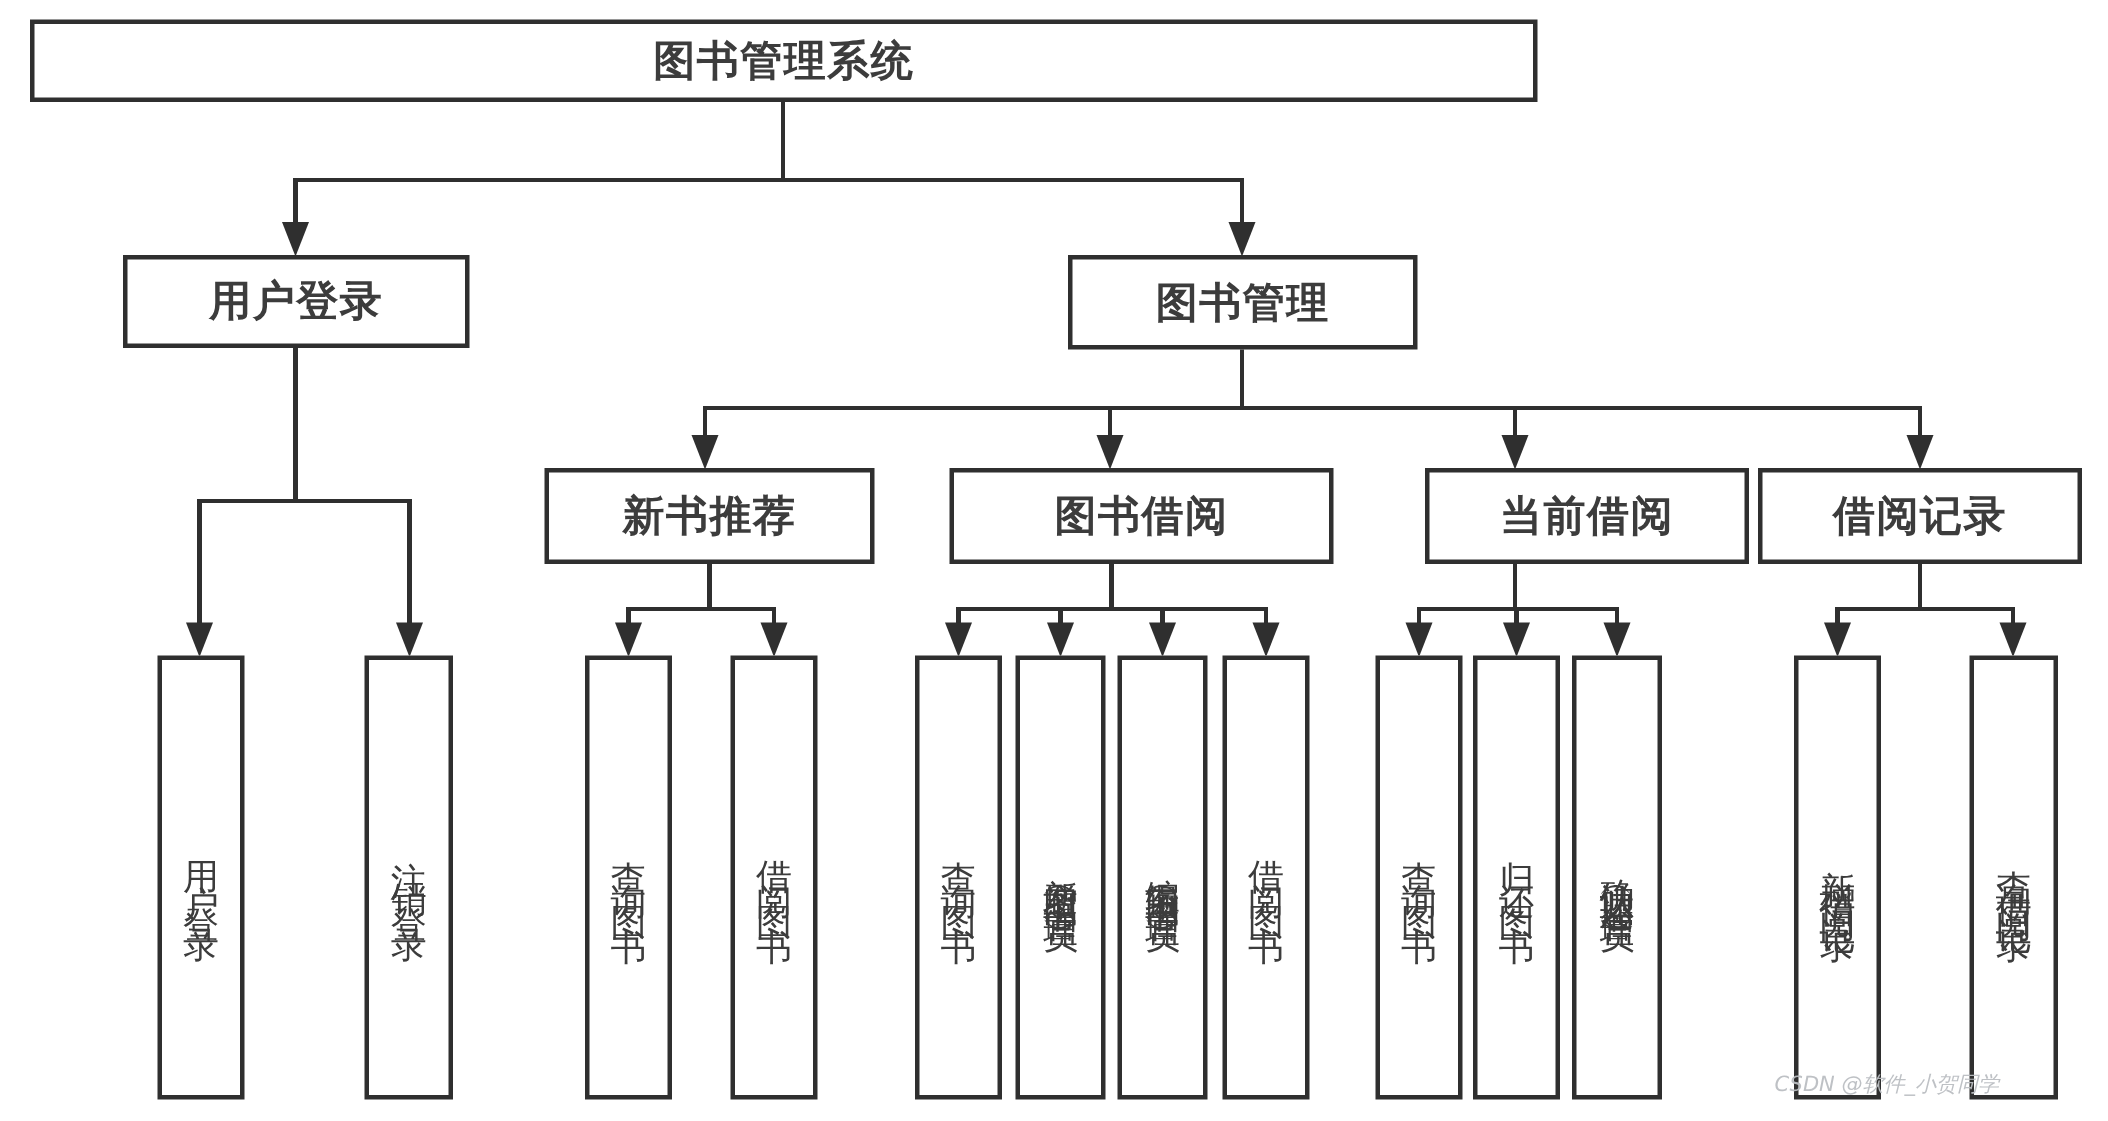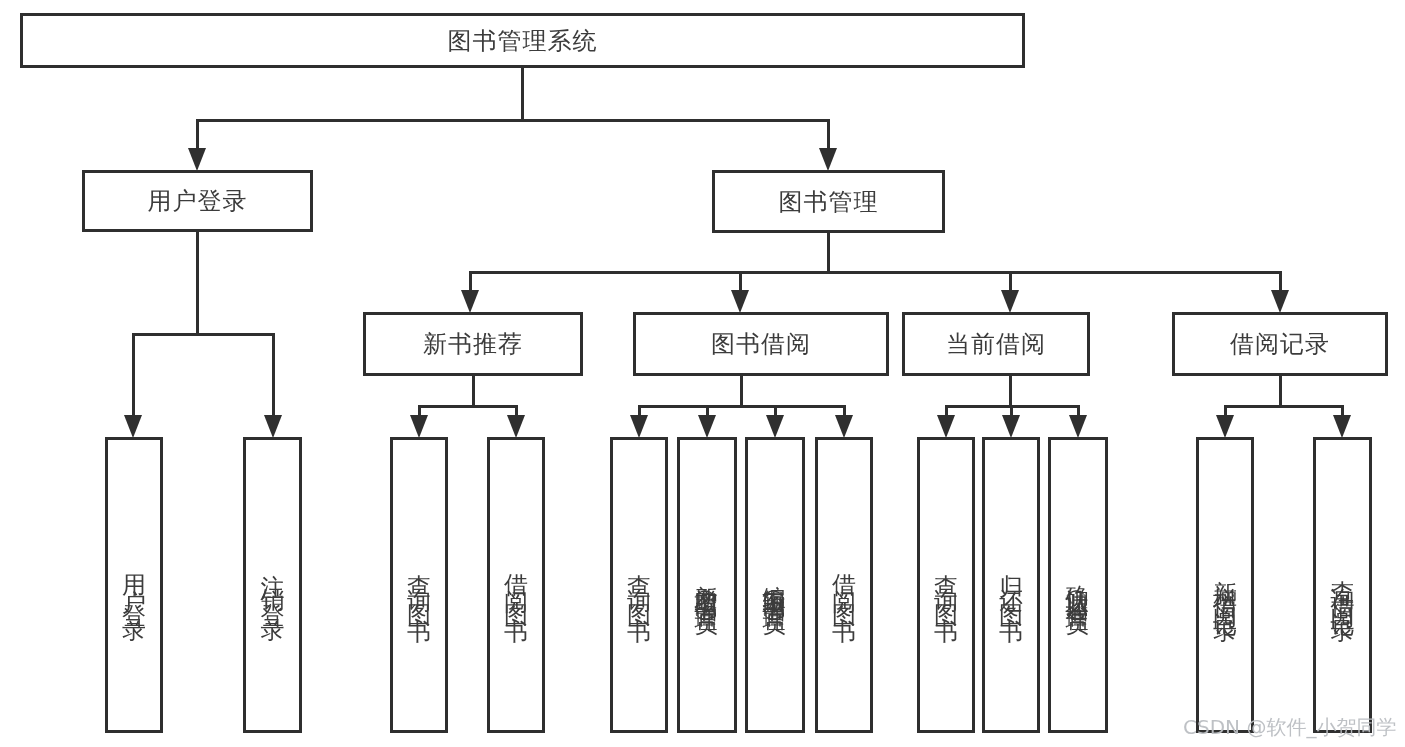--- a/index.html
+++ b/index.html
@@ -22,37 +22,38 @@
     box-sizing: border-box;
     border: 3px solid #2f2f2f;
     background: #ffffff;
     color: #3c3c3c;
     display: flex;
     align-items: center;
     justify-content: center;
     z-index: 1;
     text-align: center;
   }
-  .h { font-size: 24px; letter-spacing: 1px; white-space: nowrap; }
+  .h { font-size: 28px; letter-spacing: 1px; white-space: nowrap; font-weight: bold; }
   .v {
     writing-mode: vertical-rl;
     text-orientation: mixed;
     white-space: nowrap;
   }
   .v4 { font-size: 24px; letter-spacing: 15px; }
   .v6 { font-size: 24px; letter-spacing: 8px; }
   .v9 { font-size: 23px; letter-spacing: 4px; }
   .watermark {
     position: absolute;
     left: 1183px;
     top: 714px;
     z-index: 3;
-    font-size: 20px;
+    font-size: 14px;
     color: rgba(186, 190, 194, 0.95);
     white-space: nowrap;
+    font-style: italic;
   }
 </style>
 </head>
 <body>
 
 <div id="stage">
 
   <svg id="connectors" viewBox="0 0 1405 747" xmlns="http://www.w3.org/2000/svg">
     <g stroke="#2f2f2f" stroke-width="3" fill="none" shape-rendering="crispEdges">
 
@@ -120,21 +121,21 @@
     </g>
   </svg>
 
   <div class="box h" style="left:20px;top:13px;width:1005px;height:55px">图书管理系统</div>
 
   <div class="box h" style="left:82px;top:170px;width:231px;height:62px">用户登录</div>
   <div class="box h" style="left:712px;top:170px;width:233px;height:63px">图书管理</div>
 
   <div class="box h" style="left:363px;top:312px;width:220px;height:64px">新书推荐</div>
   <div class="box h" style="left:633px;top:312px;width:256px;height:64px">图书借阅</div>
-  <div class="box h" style="left:902px;top:312px;width:188px;height:64px">当前借阅</div>
+  <div class="box h" style="left:950px;top:312px;width:216px;height:64px">当前借阅</div>
   <div class="box h" style="left:1172px;top:312px;width:216px;height:64px">借阅记录</div>
 
   <div class="box v v4" style="left:105px;top:437px;width:58px;height:296px">用户登录</div>
   <div class="box v v4" style="left:243px;top:437px;width:59px;height:296px">注销登录</div>
 
   <div class="box v v4" style="left:390px;top:437px;width:58px;height:296px">查询图书</div>
   <div class="box v v4" style="left:487px;top:437px;width:58px;height:296px">借阅图书</div>
 
   <div class="box v v4" style="left:610px;top:437px;width:58px;height:296px">查询图书</div>
   <div class="box v v9" style="left:677px;top:437px;width:60px;height:296px">新增图书（管理员）</div>

